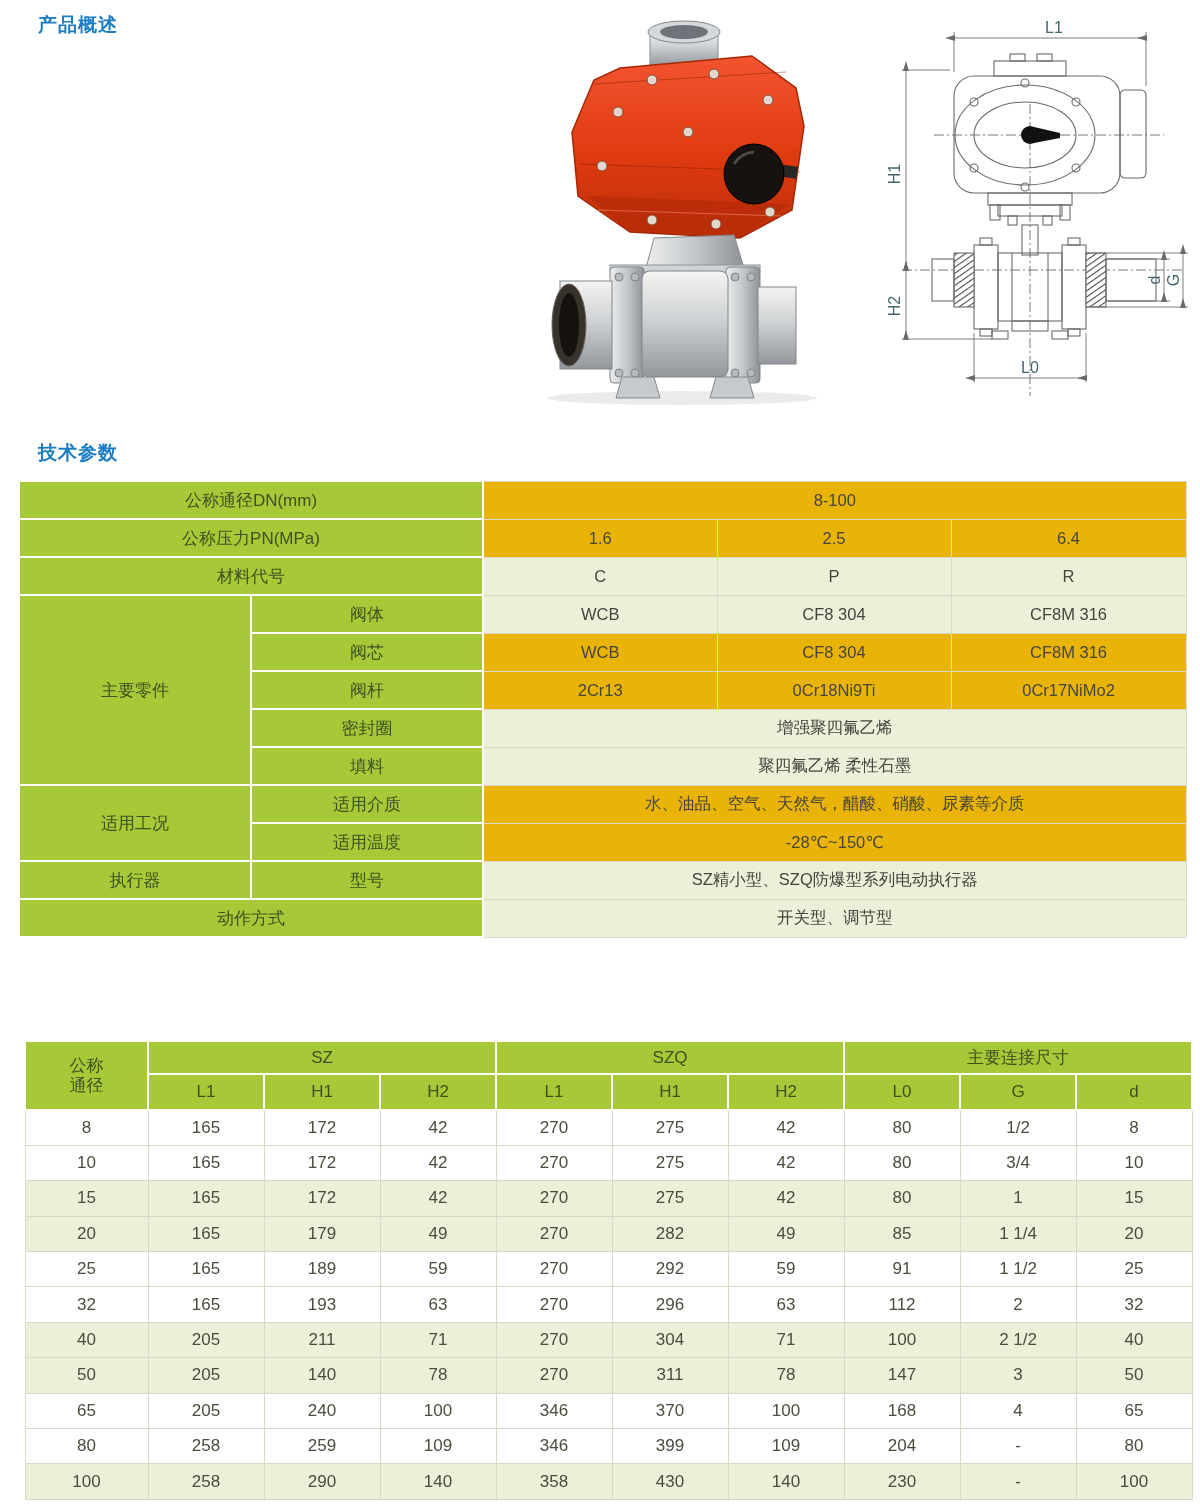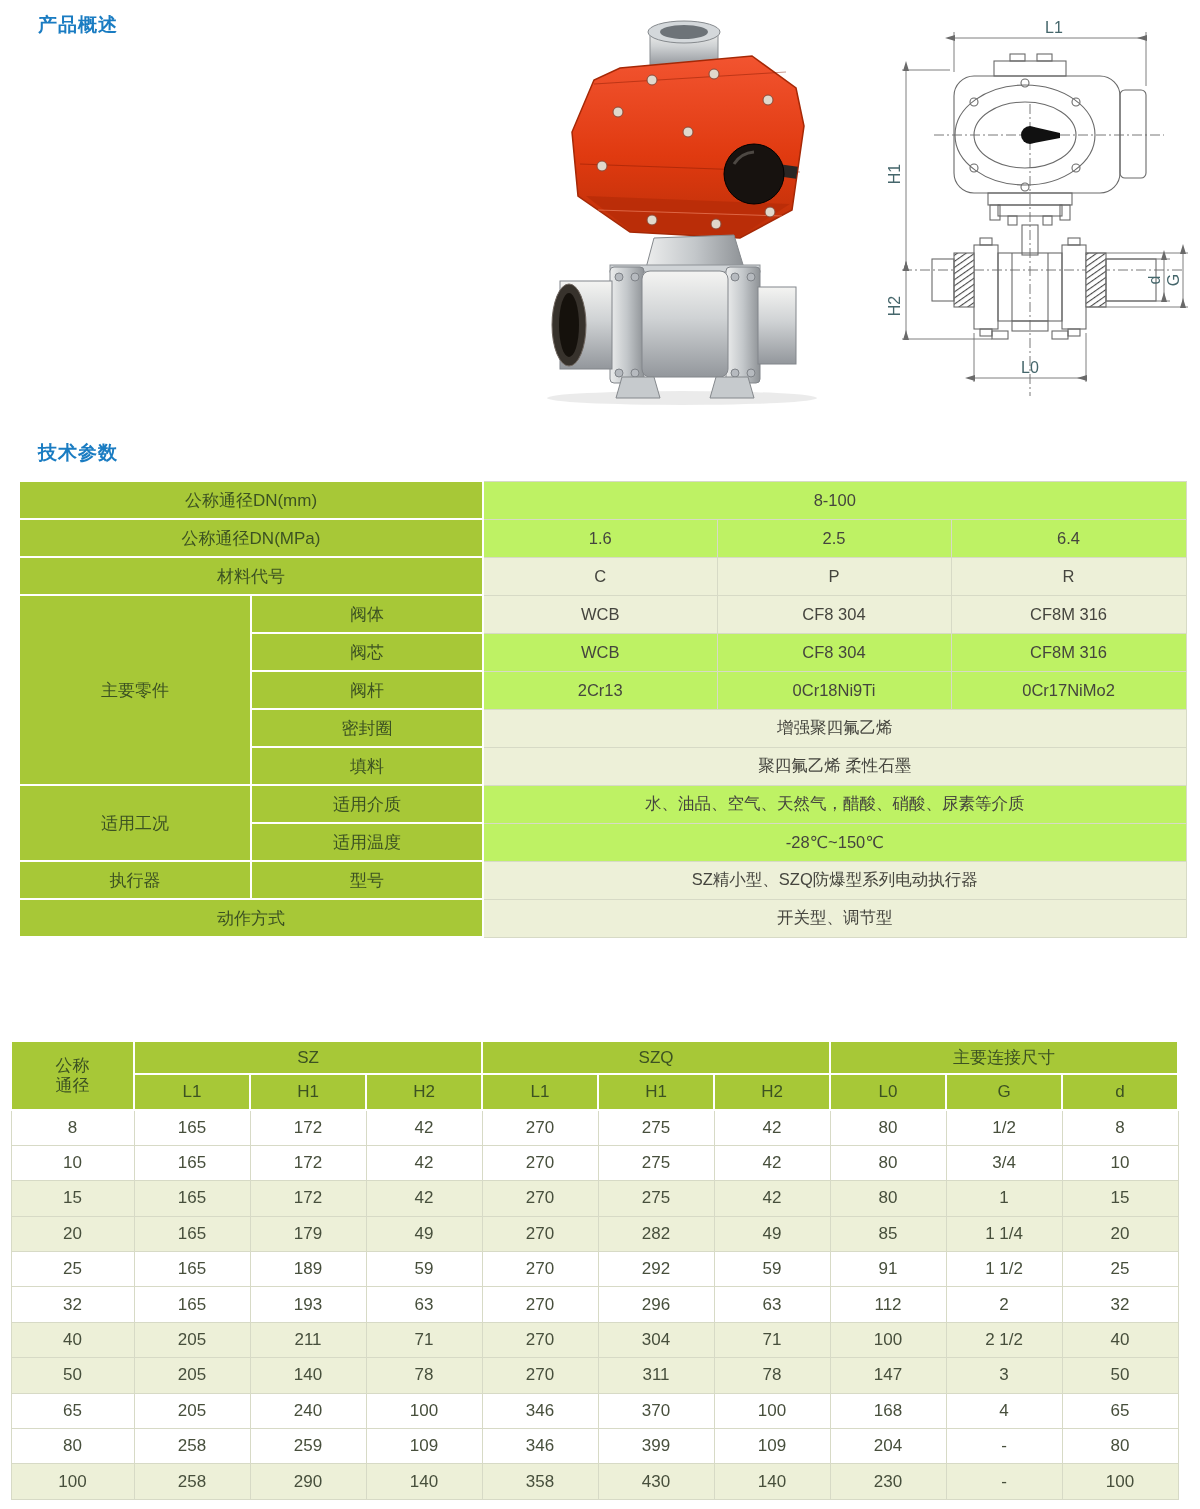--- a/index.html
+++ b/index.html
@@ -27,25 +27,25 @@
 
   table{border-collapse:collapse;table-layout:fixed;}
   td,th{text-align:center;vertical-align:middle;overflow:hidden;}
 
   
   .tech-table{position:absolute;left:18px;top:480px;width:1167px;}
   .tech-table tr{height:38px;}
   .tech-table td{font-size:16.5px;}
   .tech-table td.lab{background:var(--green);color:var(--labtext);border:2px solid #fff;font-size:17px;}
   .tech-table td.val{color:var(--valtext);border:1px solid var(--grid);}
-  .tech-table td.val.w{background:#bef264;}
+  .tech-table td.val.w{background:#eab308;}
   .tech-table td.val.c{background:var(--cream);}
 
   
-  .install-table{position:absolute;left:10px;top:1040px;width:1167px;}
+  .install-table{position:absolute;left:24px;top:1040px;width:1167px;}
   .install-table th{background:var(--green);color:var(--labtext);border:2px solid #fff;font-weight:normal;font-size:17px;line-height:1.15;}
   .install-table thead tr.group-row{height:33px;}
   .install-table thead tr.sub-row{height:36px;}
   .install-table tbody tr{height:35.4px;}
   .install-table td{font-size:17px;color:#474f3c;border:1px solid var(--grid);}
   .install-table tbody tr.w td{background:#fff;}
   .install-table tbody tr.c td{background:var(--cream);}
 </style>
 </head>
 <body>
@@ -227,21 +227,21 @@
         <col style="width:234px">
         <col style="width:234px">
         <col style="width:235px">
       </colgroup>
     <tbody>
         <tr>
           <td colspan="2" class="lab">公称通径DN(mm)</td>
           <td colspan="3" class="val w">8-100</td>
         </tr>
         <tr>
-          <td colspan="2" class="lab">公称通径DN(MPa)</td>
+          <td colspan="2" class="lab">公称压力PN(MPa)</td>
           <td class="val w">1.6</td>
           <td class="val w">2.5</td>
           <td class="val w">6.4</td>
         </tr>
         <tr>
           <td colspan="2" class="lab">材料代号</td>
           <td class="val c">C</td>
           <td class="val c">P</td>
           <td class="val c">R</td>
         </tr>

